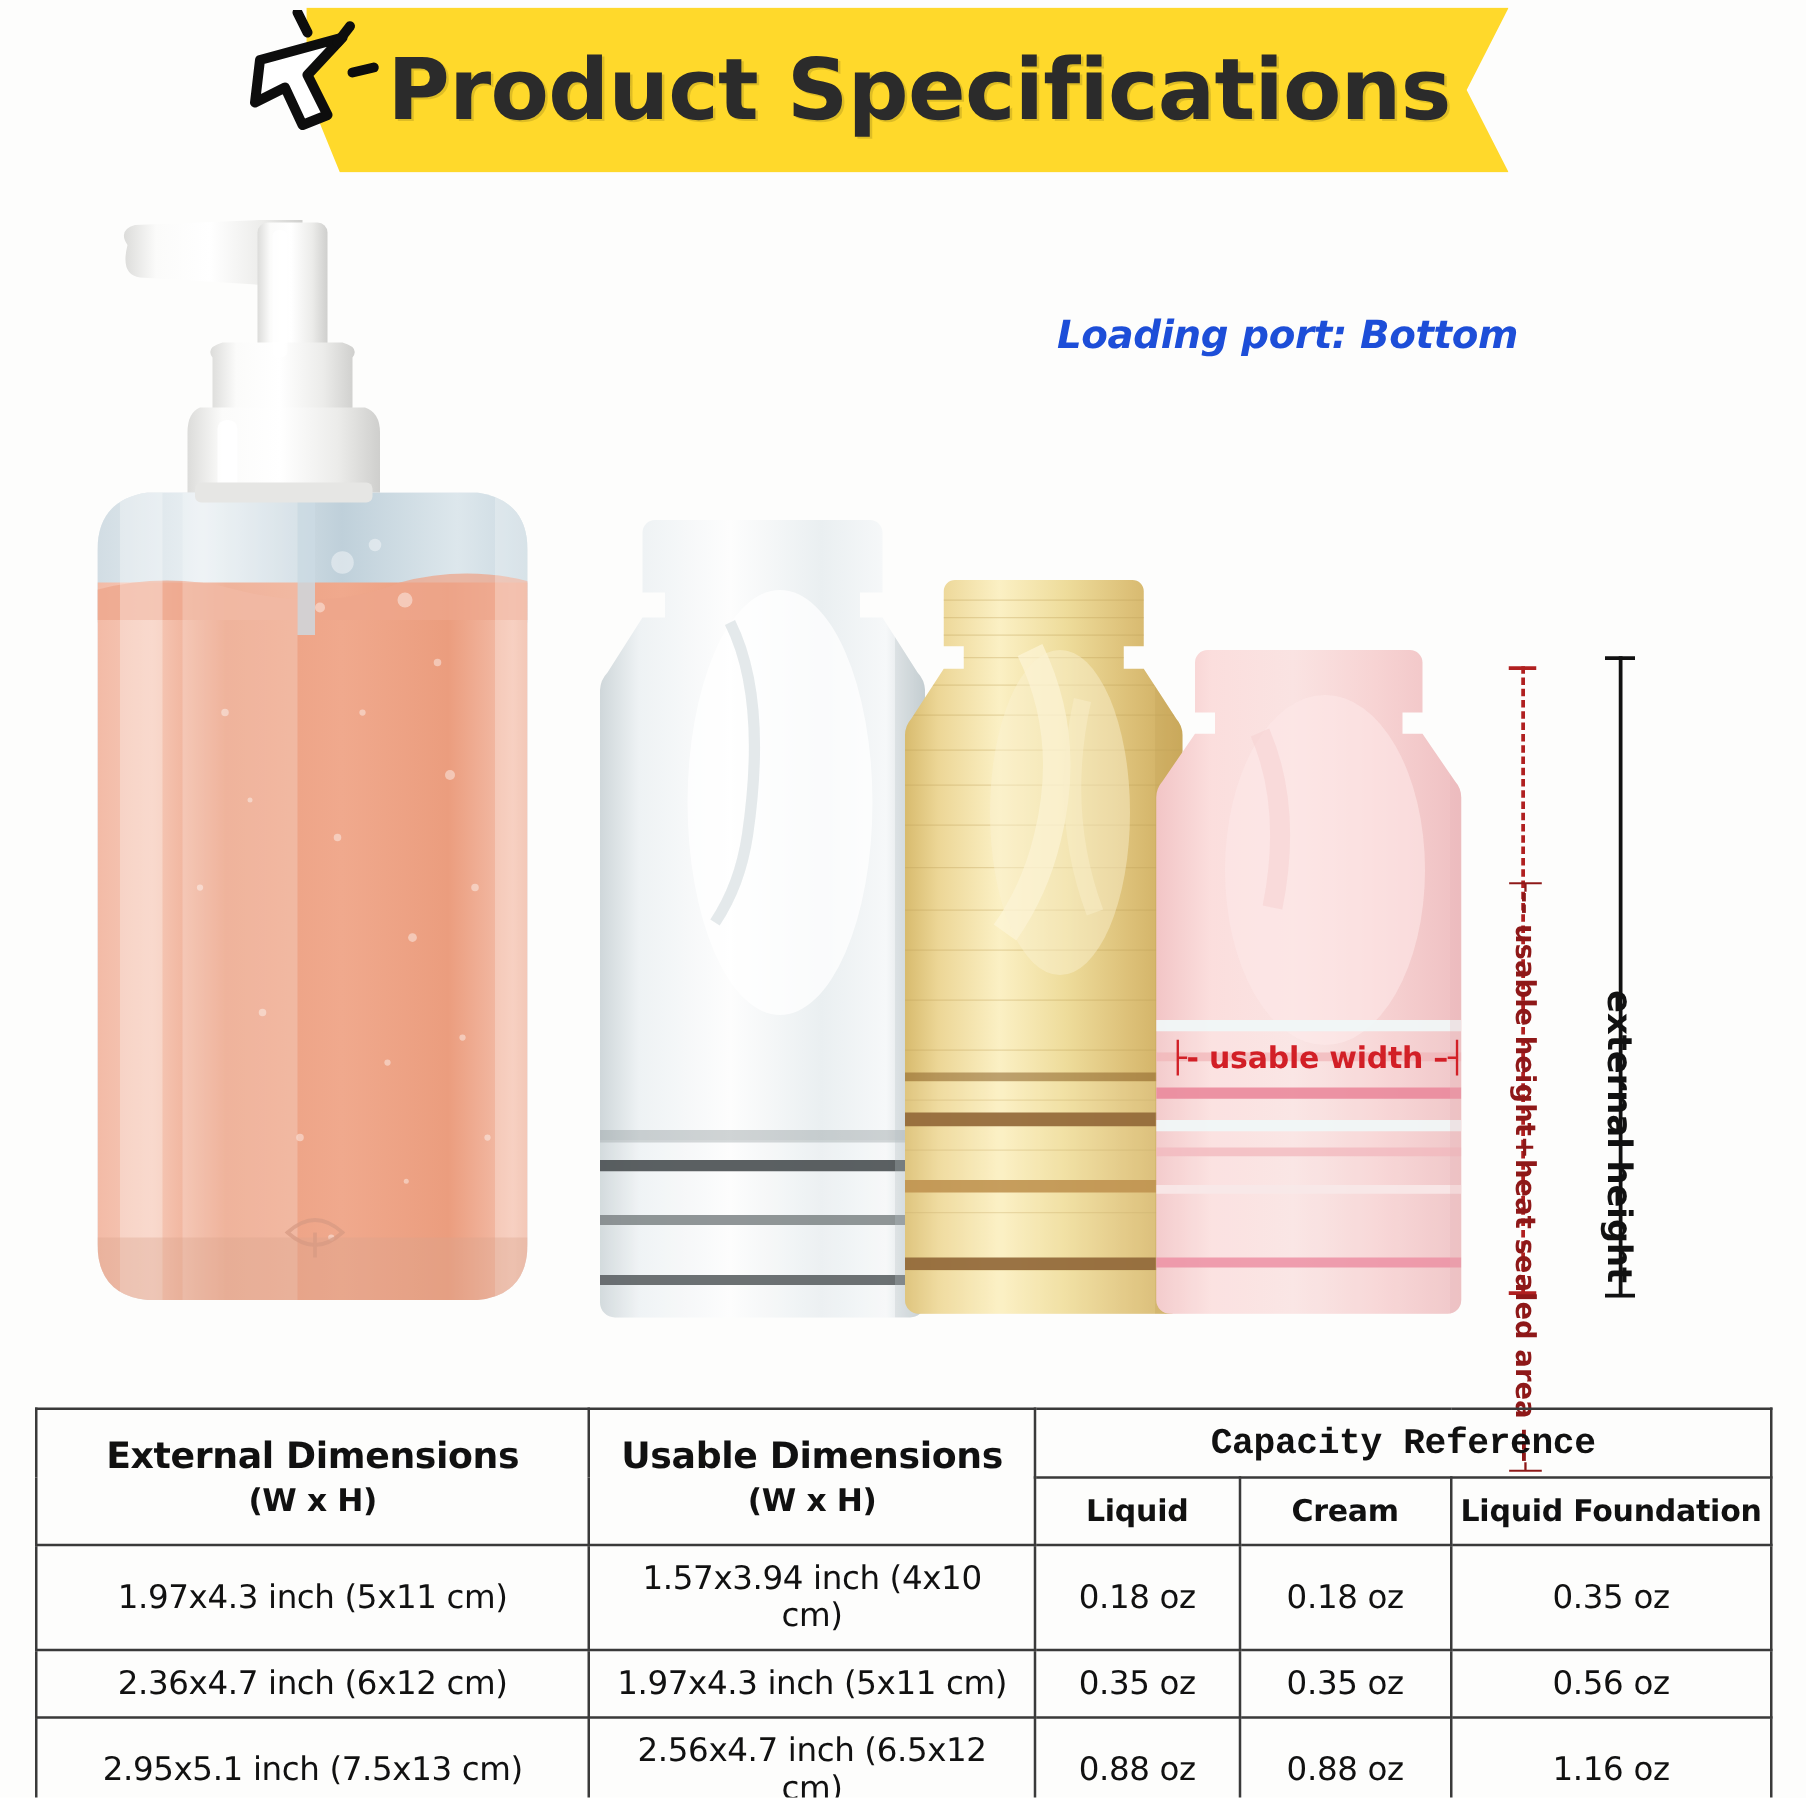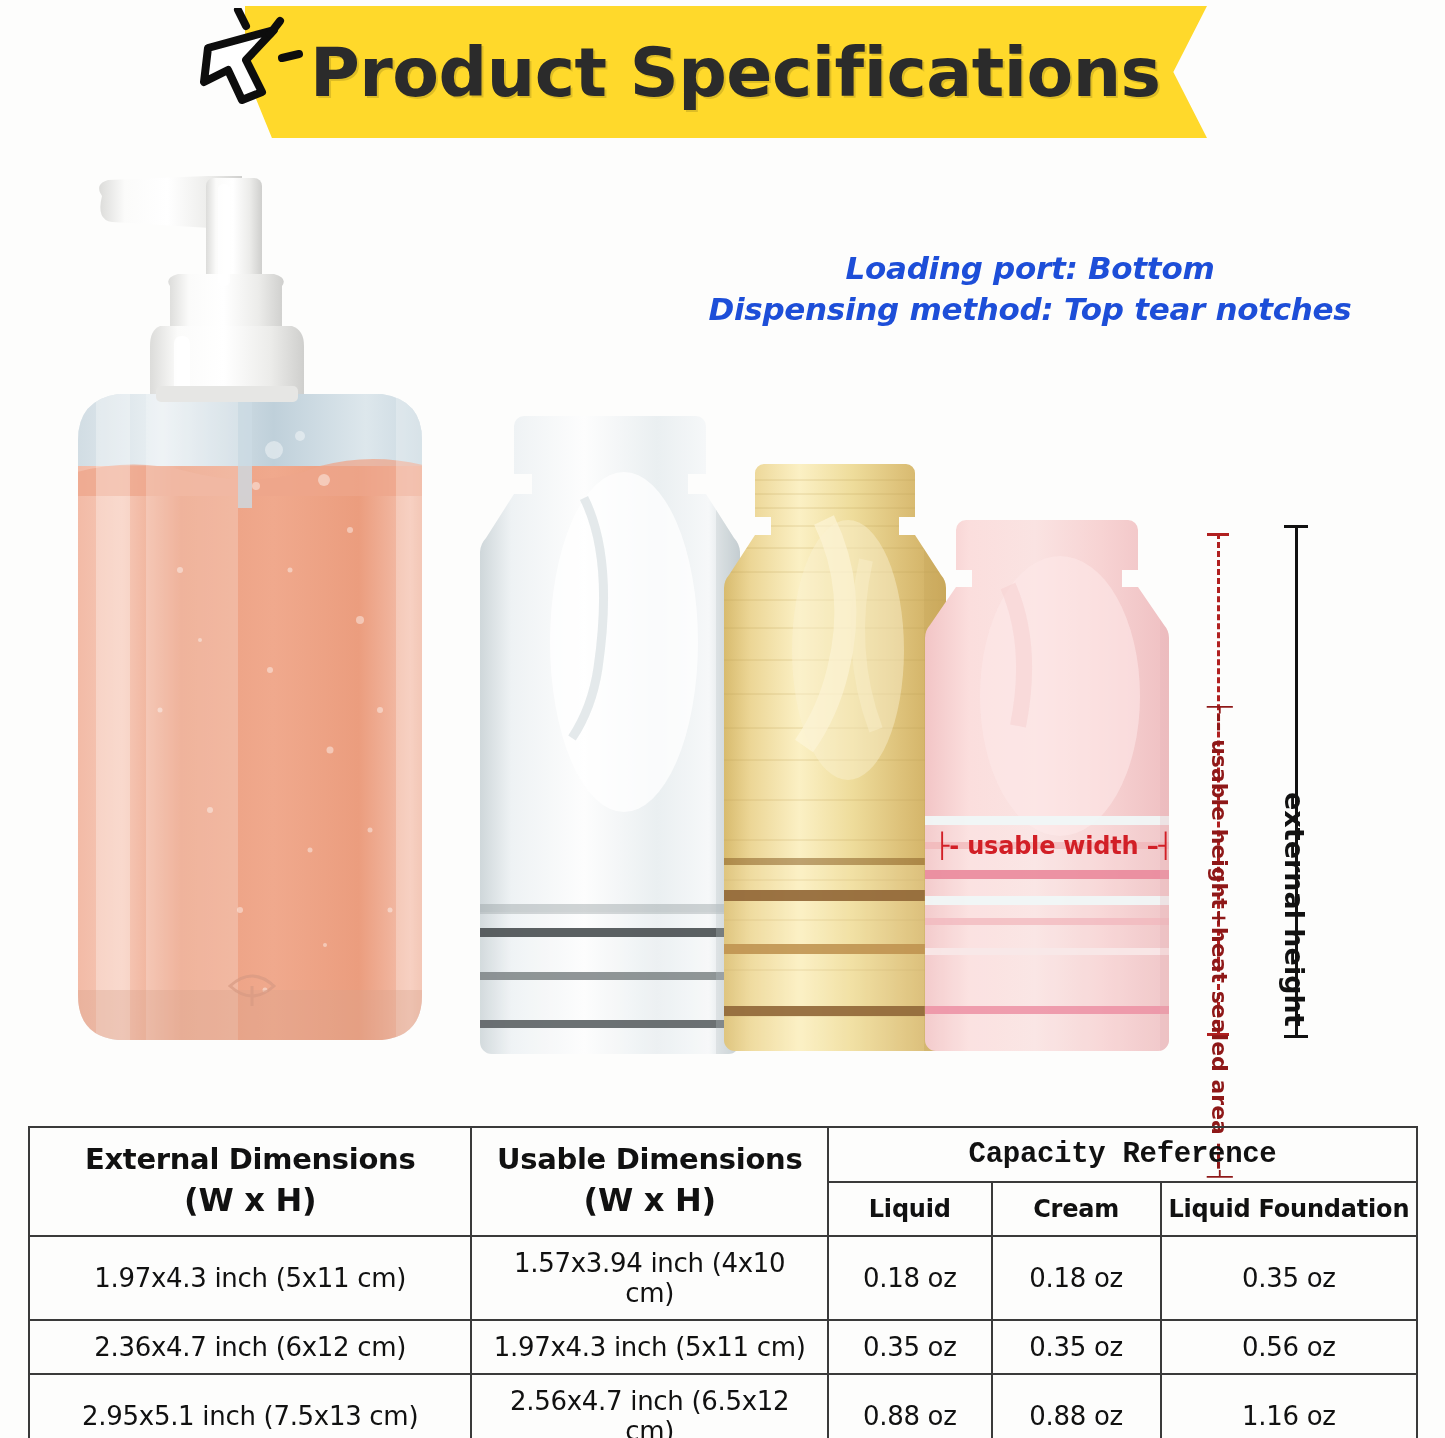--- a/index.html
+++ b/index.html
@@ -86,21 +86,21 @@
   #spec-table {
     position:absolute; left:28px; top:1126px; width:1390px;
     border-collapse:collapse;
     font-family:"DejaVu Sans", sans-serif;
   }
   #spec-table td, #spec-table th { border:2px solid #3a3a3a; }
   .th-main {
     font-weight:bold; font-size:29px; color:#111; text-align:center;
     line-height:1.35; padding:6px 4px; letter-spacing:-0.3px;
   }
-  .th-main .sub { font-size:32px; display:block; }
+  .th-main .sub { font-size:25px; display:block; }
   .th-cap {
     font-weight:bold; font-size:29px; color:#111; text-align:center;
     padding:10px 2px; letter-spacing:-0.3px;font-family:Liberation Mono, monospace;
   }
   .th-sub {
     font-weight:bold; font-size:24px; color:#111; text-align:center;
     padding:12px 4px; letter-spacing:-0.2px;
   }
   .td-cell {
     font-size:26px; color:#111; text-align:center;
@@ -118,21 +118,20 @@
       <line x1="60" y1="18" x2="52" y2="2"></line>
       <line x1="84" y1="26" x2="94" y2="13"></line>
       <line x1="96" y1="50" x2="113" y2="46"></line>
     </g>
   </svg>
   <div class="banner-title">Product Specifications</div>
 </div>
 
 <div id="spec-notes">
   <div>Loading port: Bottom</div>
-  <div>Dispensing method: Top tear notches</div>
 </div>
 
 <div id="product-scene">
 
   <svg id="pump-bottle" viewBox="0 0 380 910">
     <defs>
       <linearGradient id="liqG" x1="0" y1="0" x2="1" y2="0">
         <stop offset="0%" stop-color="#f2b8a3"></stop>
         <stop offset="14%" stop-color="#f6c9b8"></stop>
         <stop offset="30%" stop-color="#eb9e80"></stop>

